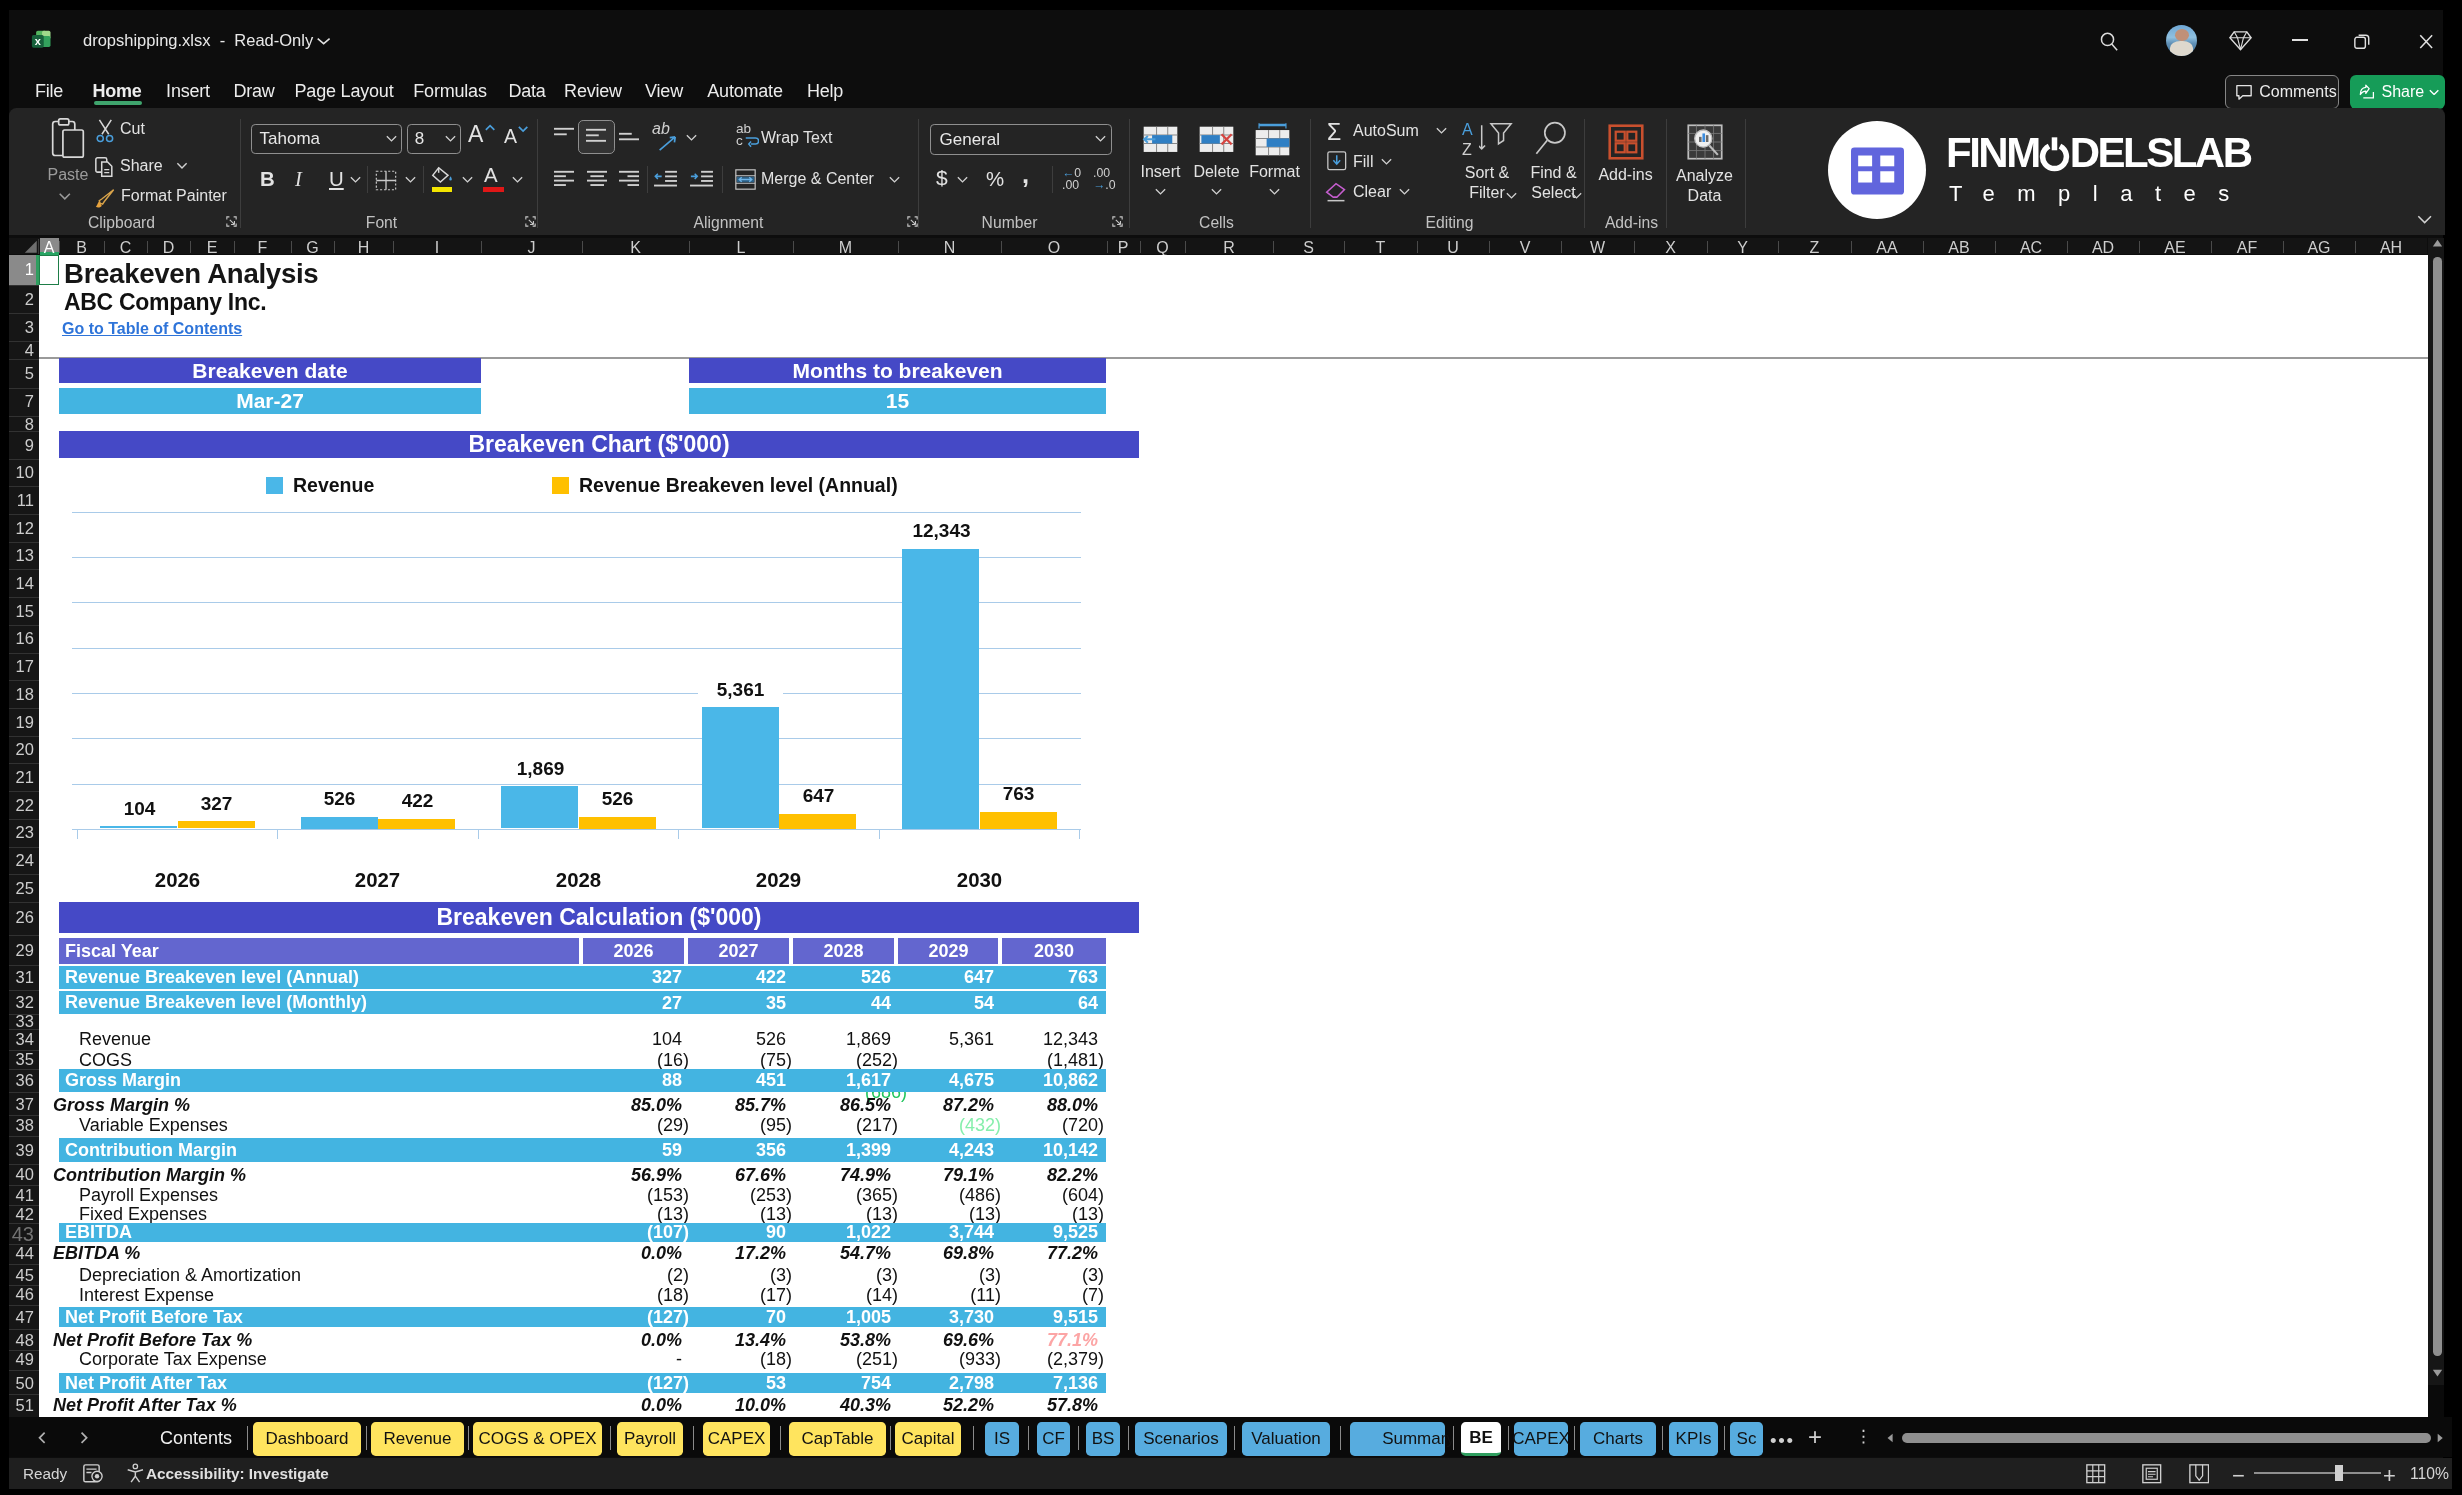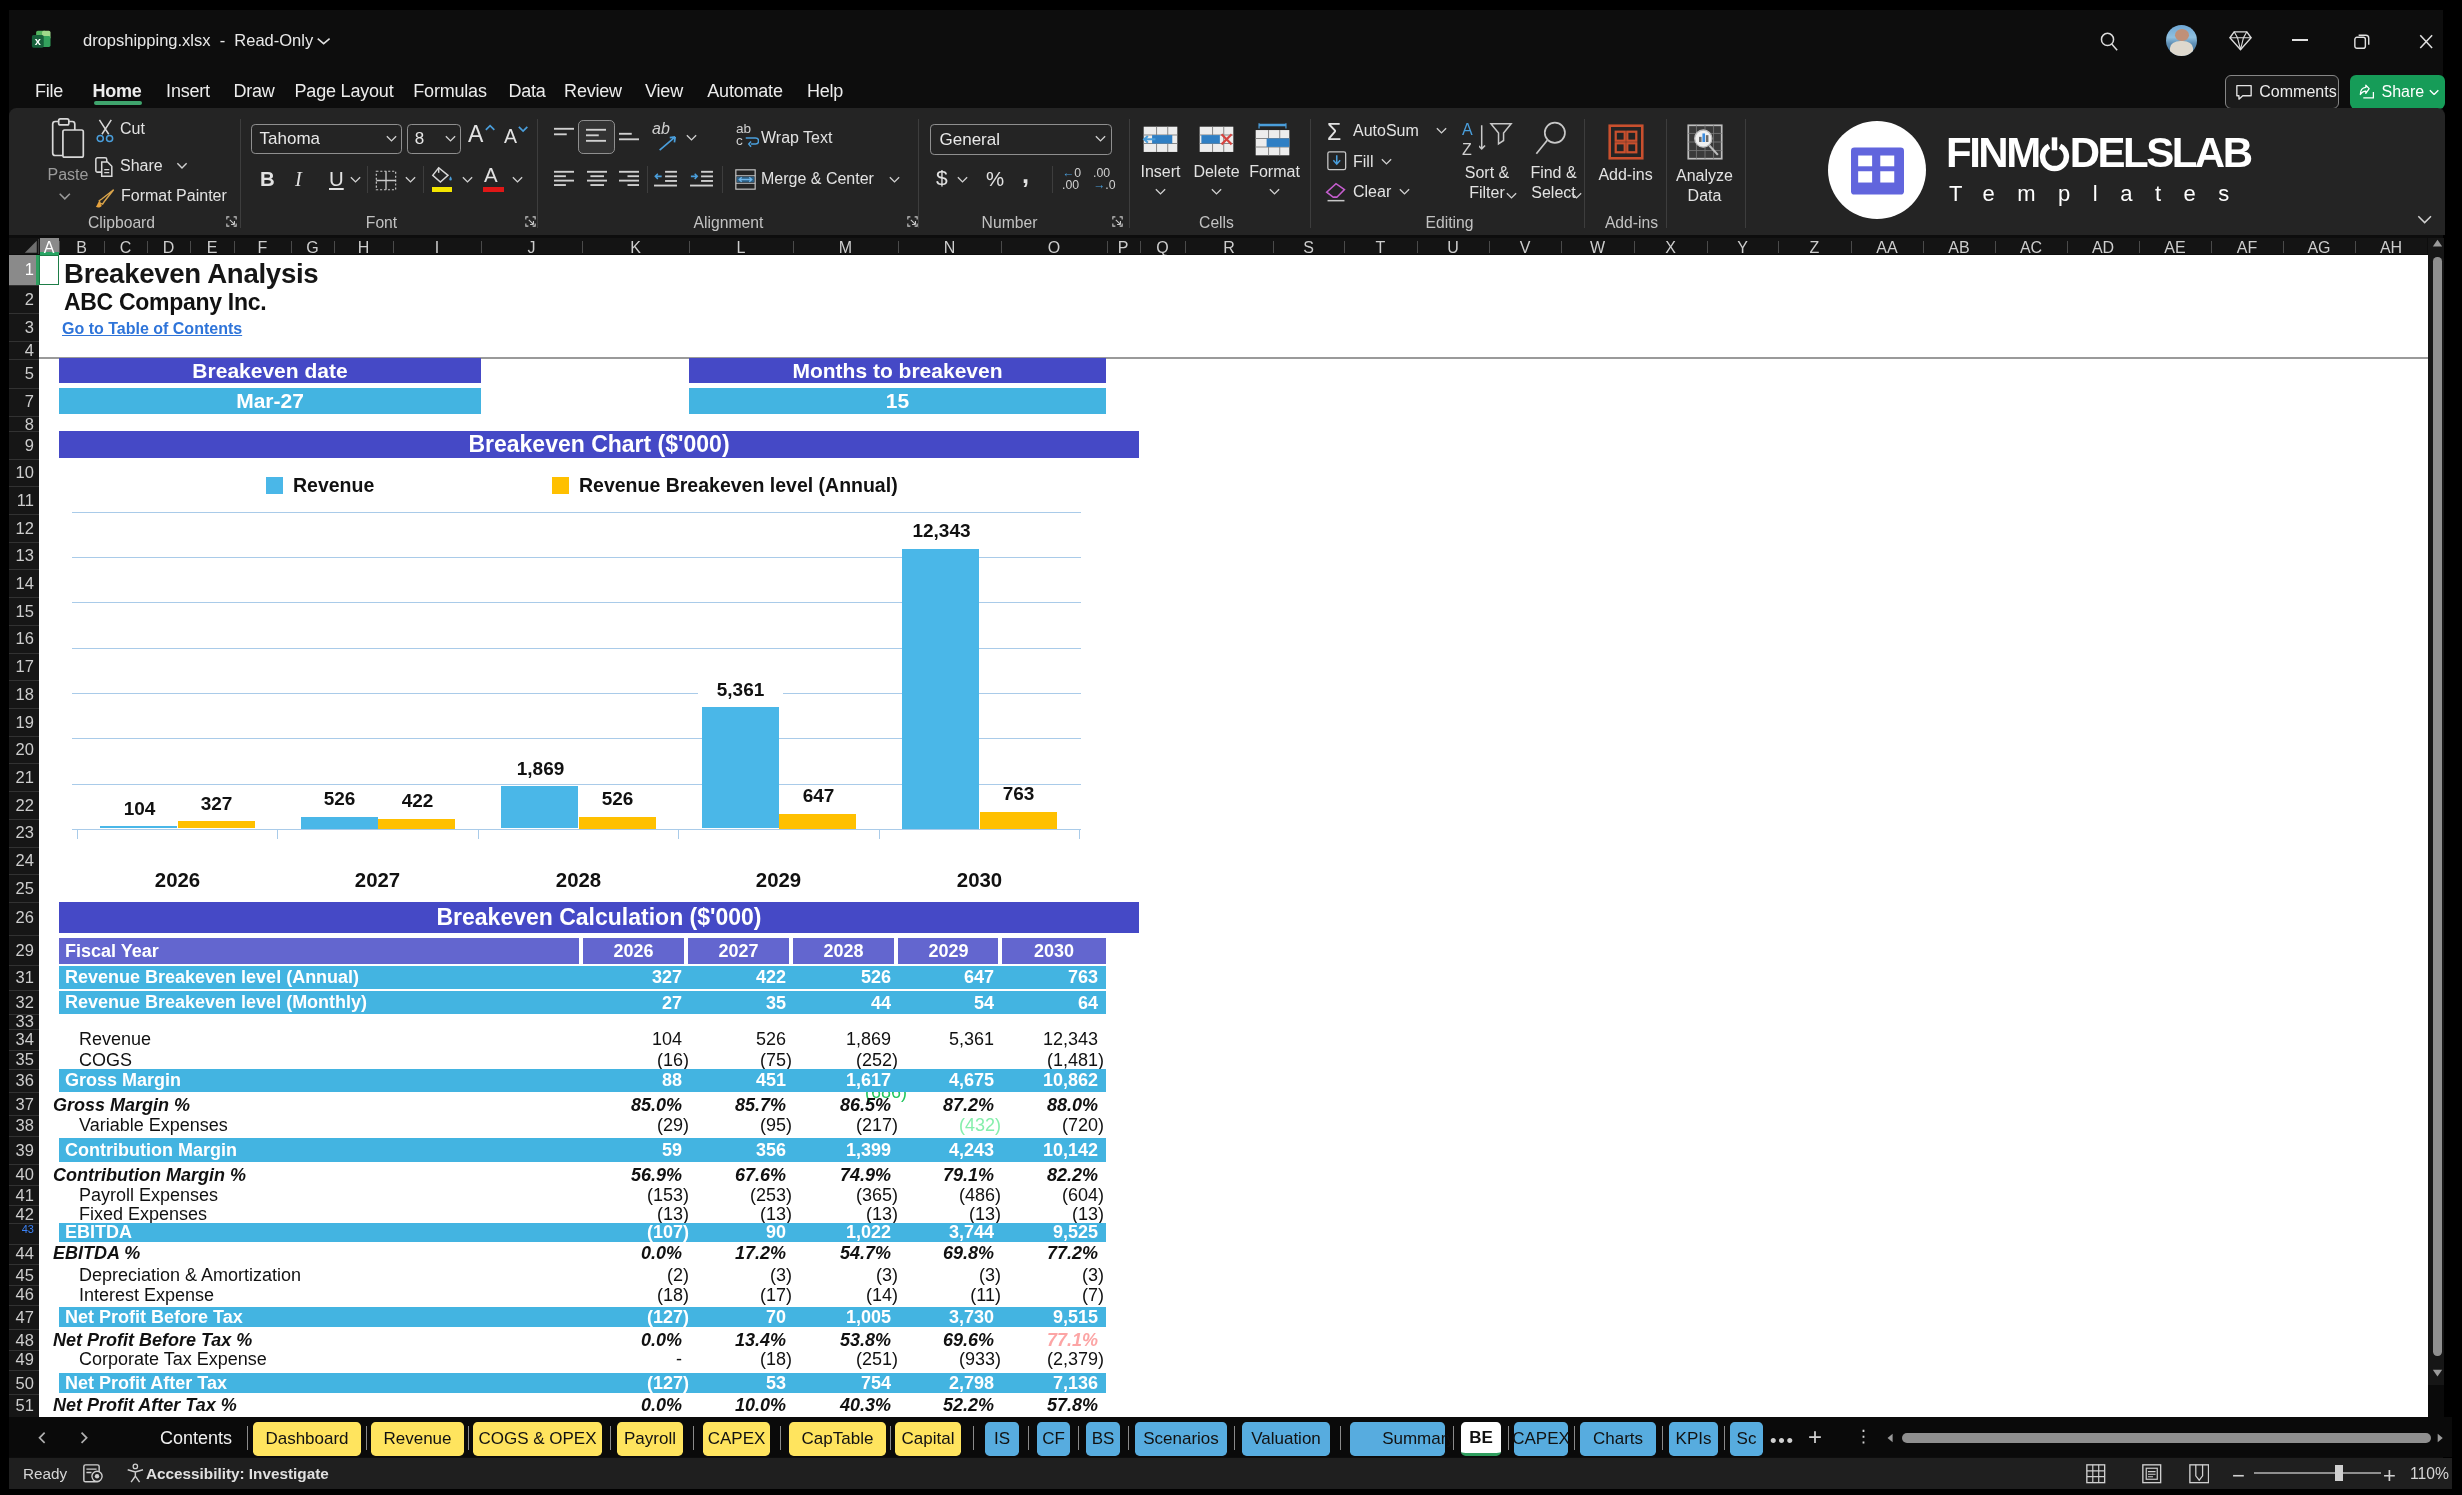--- a/index.html
+++ b/index.html
@@ -534,21 +534,21 @@
 <div class="ab" style="left:9.3px;top:1012px;width:24.6px;text-align:right;font-size:16.5px;color:#cdcdcd">33</div>
 <div class="ab" style="left:9.3px;top:1030px;width:24.6px;text-align:right;font-size:16.5px;color:#cdcdcd">34</div>
 <div class="ab" style="left:9.3px;top:1050px;width:24.6px;text-align:right;font-size:16.5px;color:#cdcdcd">35</div>
 <div class="ab" style="left:9.3px;top:1071px;width:24.6px;text-align:right;font-size:16.5px;color:#cdcdcd">36</div>
 <div class="ab" style="left:9.3px;top:1095px;width:24.6px;text-align:right;font-size:16.5px;color:#cdcdcd">37</div>
 <div class="ab" style="left:9.3px;top:1116px;width:24.6px;text-align:right;font-size:16.5px;color:#cdcdcd">38</div>
 <div class="ab" style="left:9.3px;top:1141px;width:24.6px;text-align:right;font-size:16.5px;color:#cdcdcd">39</div>
 <div class="ab" style="left:9.3px;top:1165px;width:24.6px;text-align:right;font-size:16.5px;color:#cdcdcd">40</div>
 <div class="ab" style="left:9.3px;top:1186px;width:24.6px;text-align:right;font-size:16.5px;color:#cdcdcd">41</div>
 <div class="ab" style="left:9.3px;top:1205px;width:24.6px;text-align:right;font-size:16.5px;color:#cdcdcd">42</div>
-<div class="ab" style="left:9.3px;top:1223px;width:24.6px;text-align:right;font-size:11px;color:#3b82f6">43</div>
+<div class="ab" style="left:9.3px;top:1223px;width:24.6px;text-align:right;font-size:20px;color:#737373">43</div>
 <div class="ab" style="left:9.3px;top:1244px;width:24.6px;text-align:right;font-size:16.5px;color:#cdcdcd">44</div>
 <div class="ab" style="left:9.3px;top:1266px;width:24.6px;text-align:right;font-size:16.5px;color:#cdcdcd">45</div>
 <div class="ab" style="left:9.3px;top:1285px;width:24.6px;text-align:right;font-size:16.5px;color:#cdcdcd">46</div>
 <div class="ab" style="left:9.3px;top:1308px;width:24.6px;text-align:right;font-size:16.5px;color:#cdcdcd">47</div>
 <div class="ab" style="left:9.3px;top:1331px;width:24.6px;text-align:right;font-size:16.5px;color:#cdcdcd">48</div>
 <div class="ab" style="left:9.3px;top:1350px;width:24.6px;text-align:right;font-size:16.5px;color:#cdcdcd">49</div>
 <div class="ab" style="left:9.3px;top:1374px;width:24.6px;text-align:right;font-size:16.5px;color:#cdcdcd">50</div>
 <div class="ab" style="left:9.3px;top:1396px;width:24.6px;text-align:right;font-size:16.5px;color:#cdcdcd">51</div>
 <div class="ab" style="left:39px;top:255px;width:20px;height:30px;border:1.7px solid #1e7d48"></div>
 <div class="ab b" style="left:64px;top:258px;font-size:27.6px;letter-spacing:-0.3px;color:#161616">Breakeven Analysis</div>

